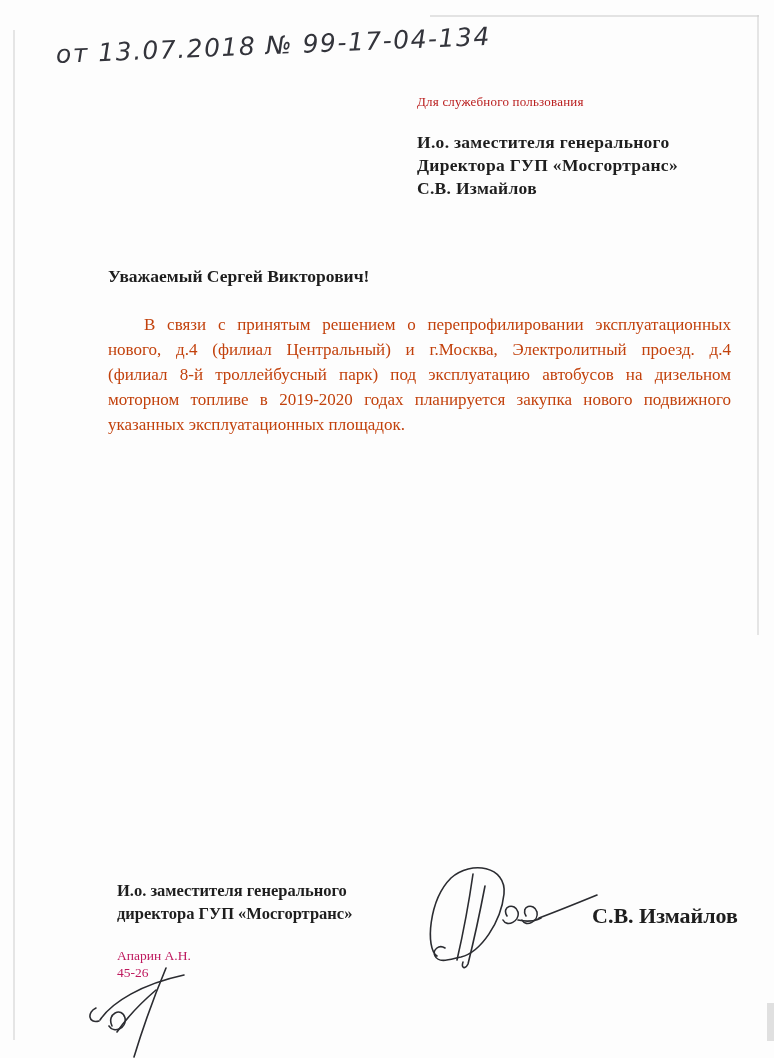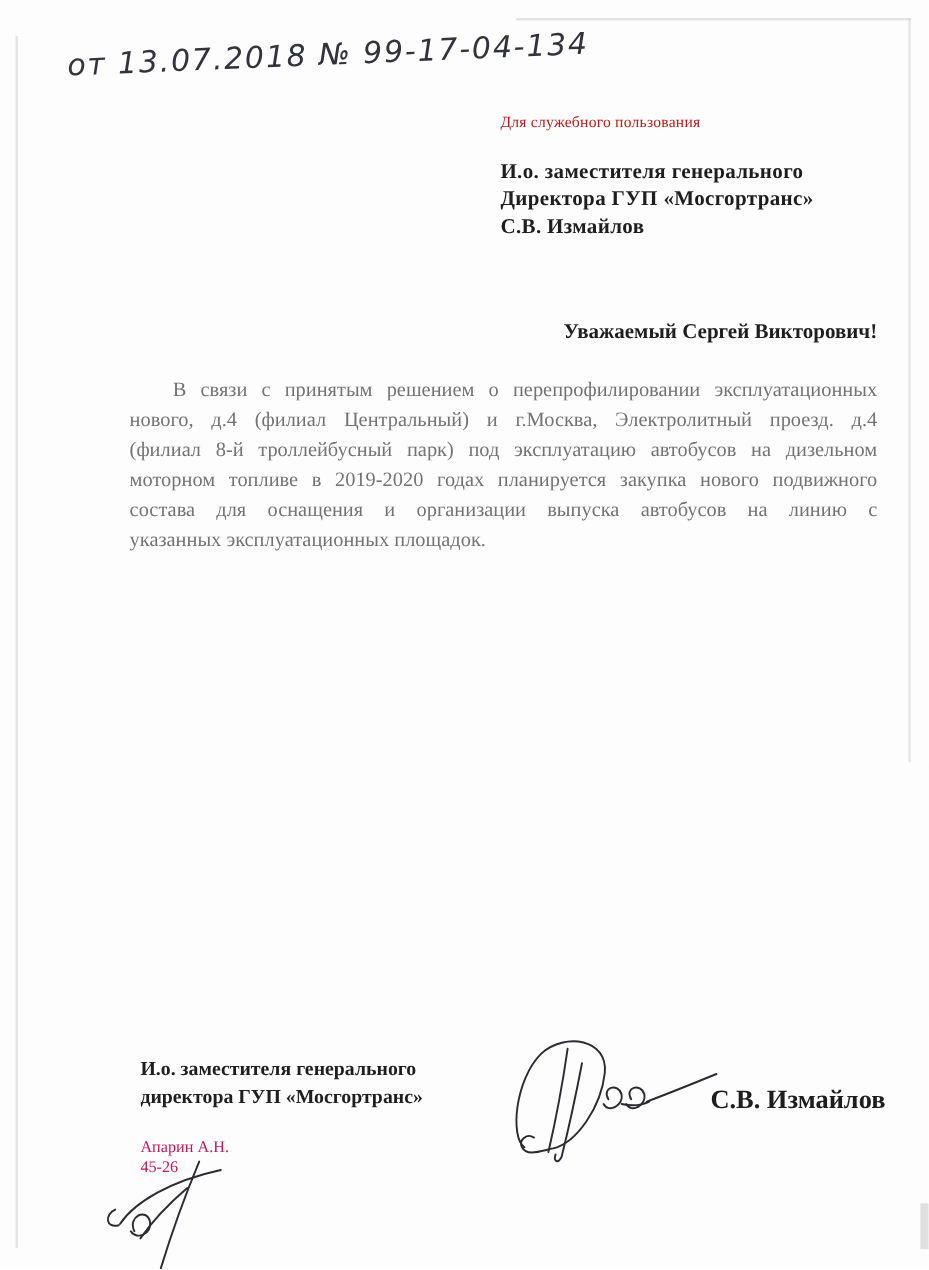--- a/index.html
+++ b/index.html
@@ -29,25 +29,25 @@
     position:absolute;left:417px;top:94px;
     font-size:13px;color:#b91c1c;letter-spacing:.2px;
   }
   .addressee{
     position:absolute;left:417px;top:131px;
     font-weight:bold;font-size:17.5px;line-height:23px;color:#1e1e1e;
     letter-spacing:.3px;
   }
   .salutation{
     position:absolute;left:108px;top:266px;width:623px;
-    text-align:right;font-weight:bold;font-size:17.5px;color:#1e1e1e;
+    text-align:left;font-weight:bold;font-size:17.5px;color:#1e1e1e;
   }
   .body-par{
     position:absolute;left:108px;top:312px;width:623px;
-    font-size:17px;color:#737373;
+    font-size:17px;color:#c2410c;
   }
   .body-line{
     height:25px;line-height:25px;
     text-align:justify;text-align-last:justify;
     white-space:normal;
   }
   .body-line.first{text-indent:36px;}
   .body-line.last{text-align-last:left;}
   .sig-title{
     position:absolute;left:117px;top:879px;
@@ -85,21 +85,20 @@
     <div>С.В. Измайлов</div>
   </div>
 
   <div class="salutation">Уважаемый Сергей Викторович!</div>
 
   <div class="body-par">
     <div class="body-line first">В связи с принятым решением о перепрофилировании эксплуатационных</div>
     <div class="body-line">нового, д.4 (филиал Центральный) и г.Москва, Электролитный проезд. д.4</div>
     <div class="body-line">(филиал 8-й троллейбусный парк) под эксплуатацию автобусов на дизельном</div>
     <div class="body-line">моторном топливе в 2019-2020 годах планируется закупка нового подвижного</div>
-    <div class="body-line">состава для оснащения и организации выпуска автобусов на линию с</div>
     <div class="body-line last">указанных эксплуатационных площадок.</div>
   </div>
 
   <div class="sig-title">
     <div>И.о. заместителя генерального</div>
     <div>директора ГУП «Мосгортранс»</div>
   </div>
 
   <div class="sig-image">
     <svg width="185" height="112" viewBox="0 0 185 112">

